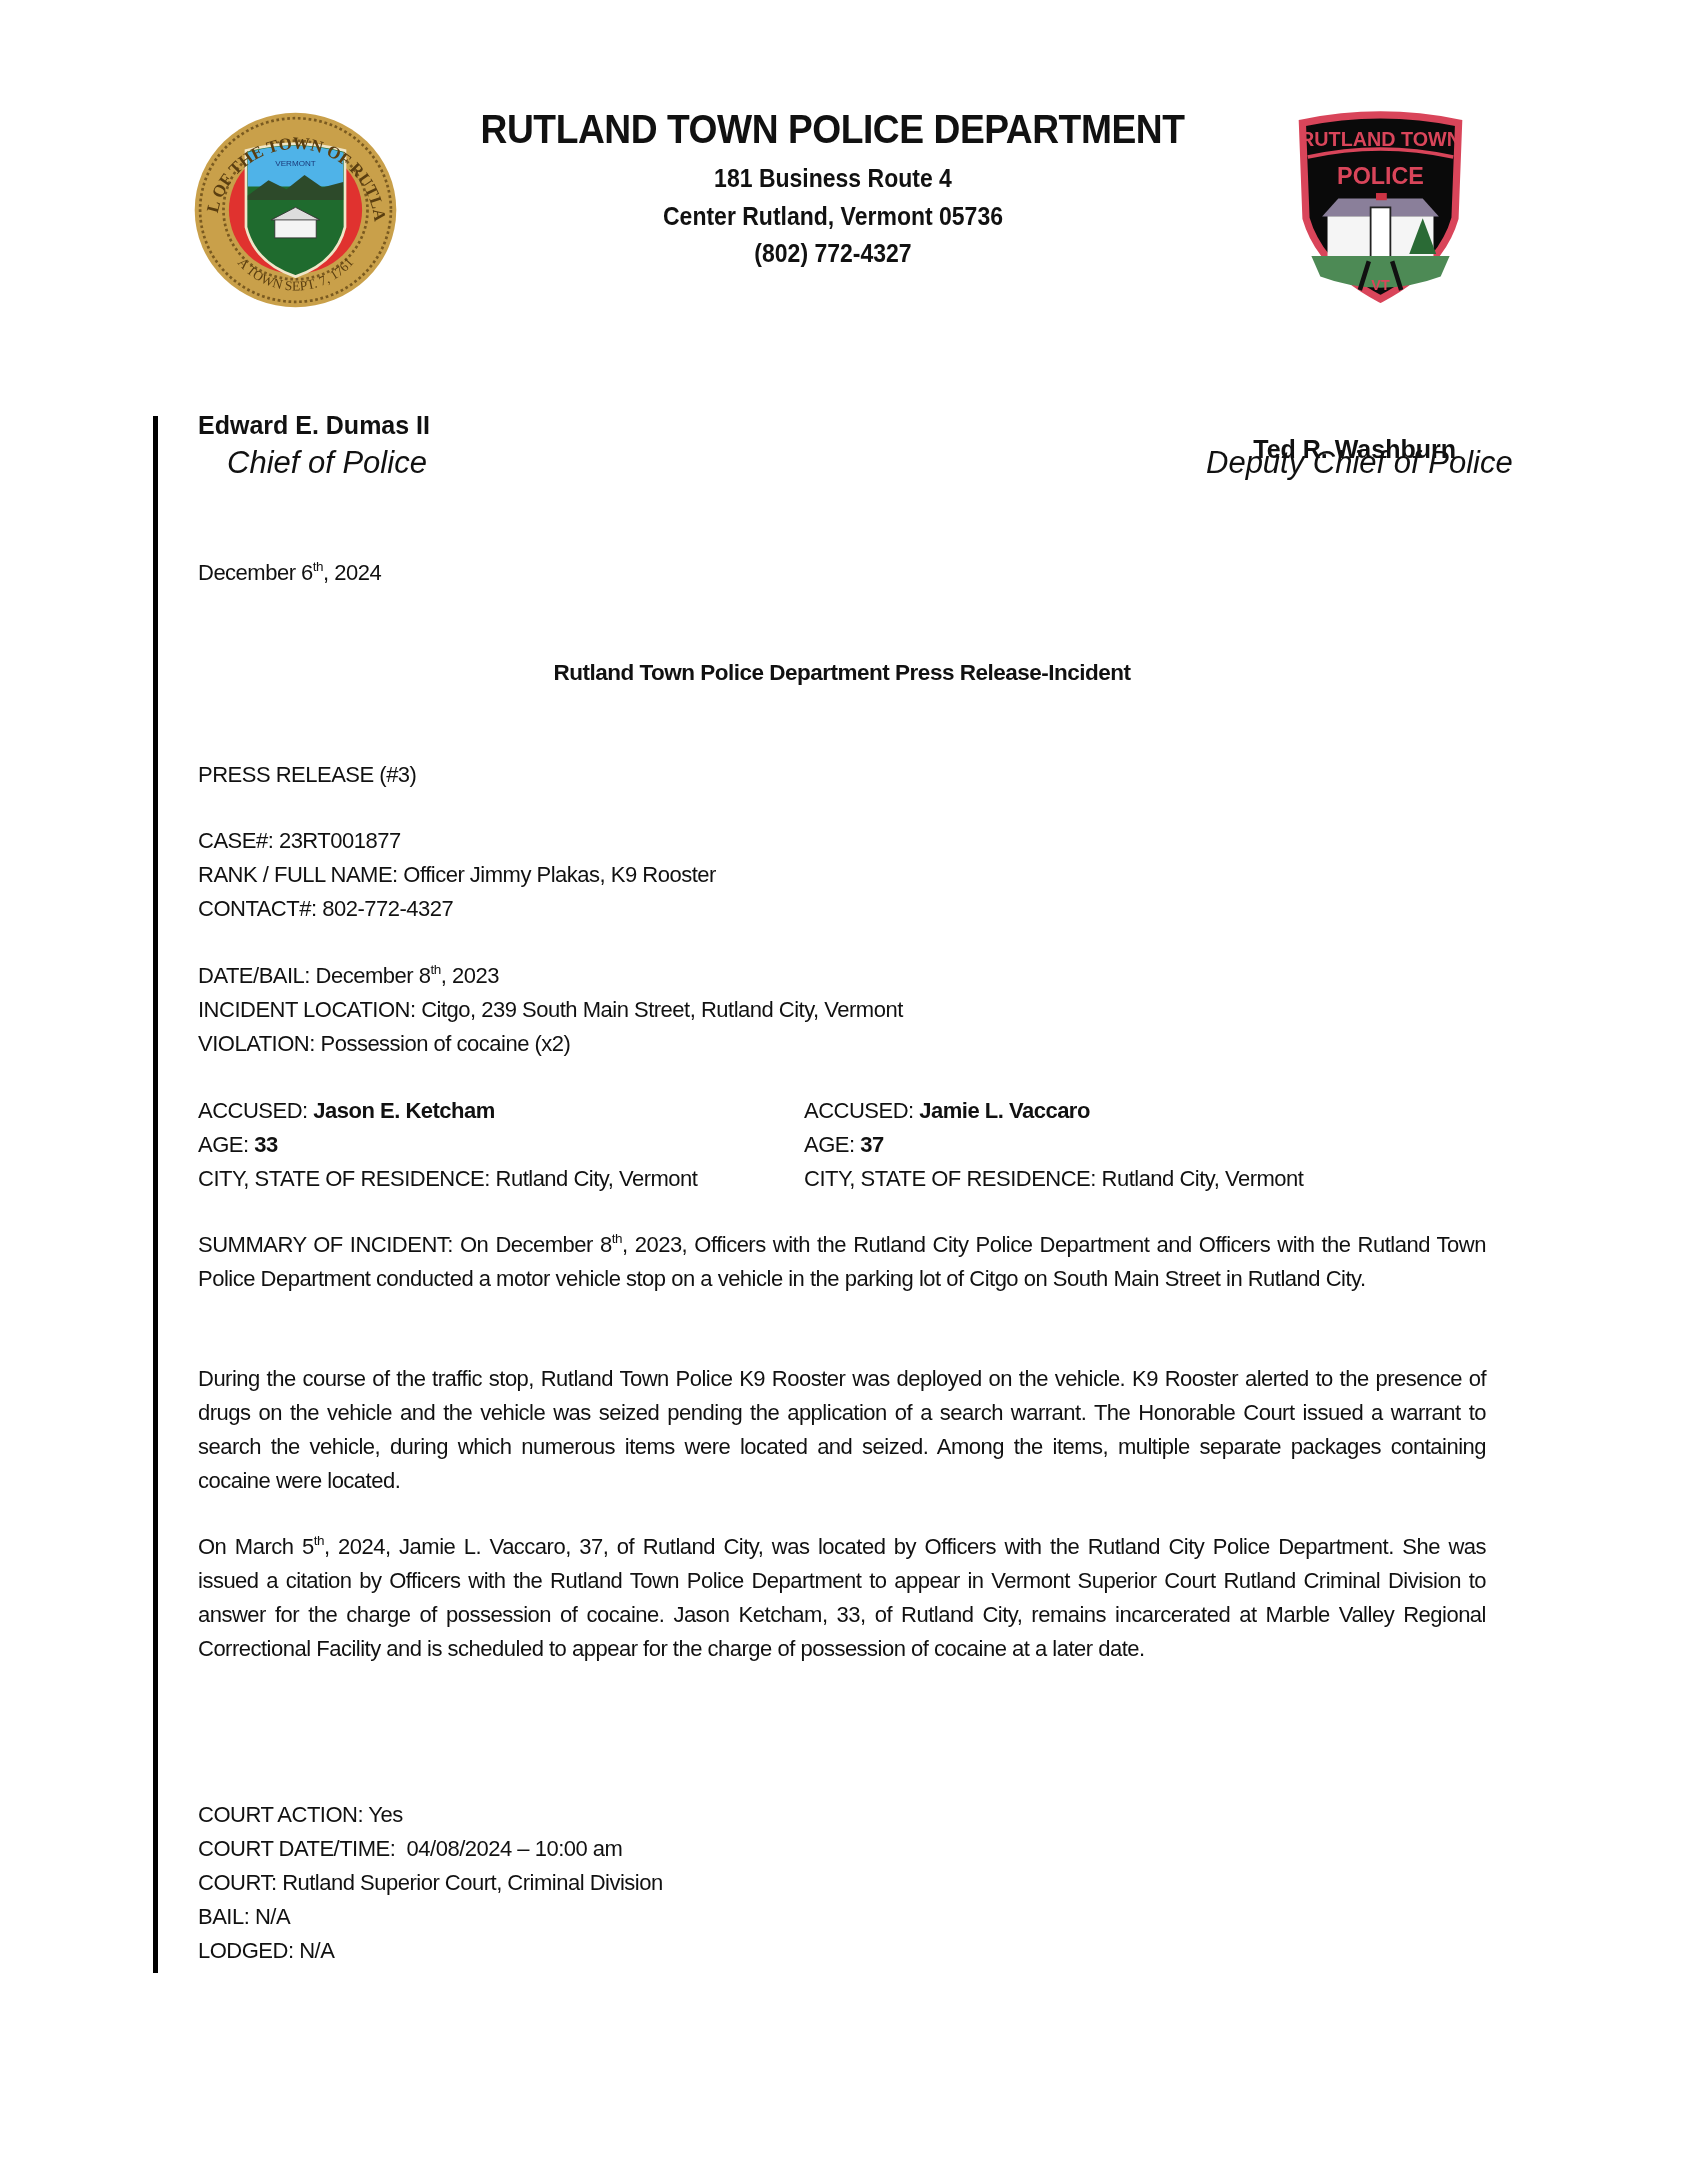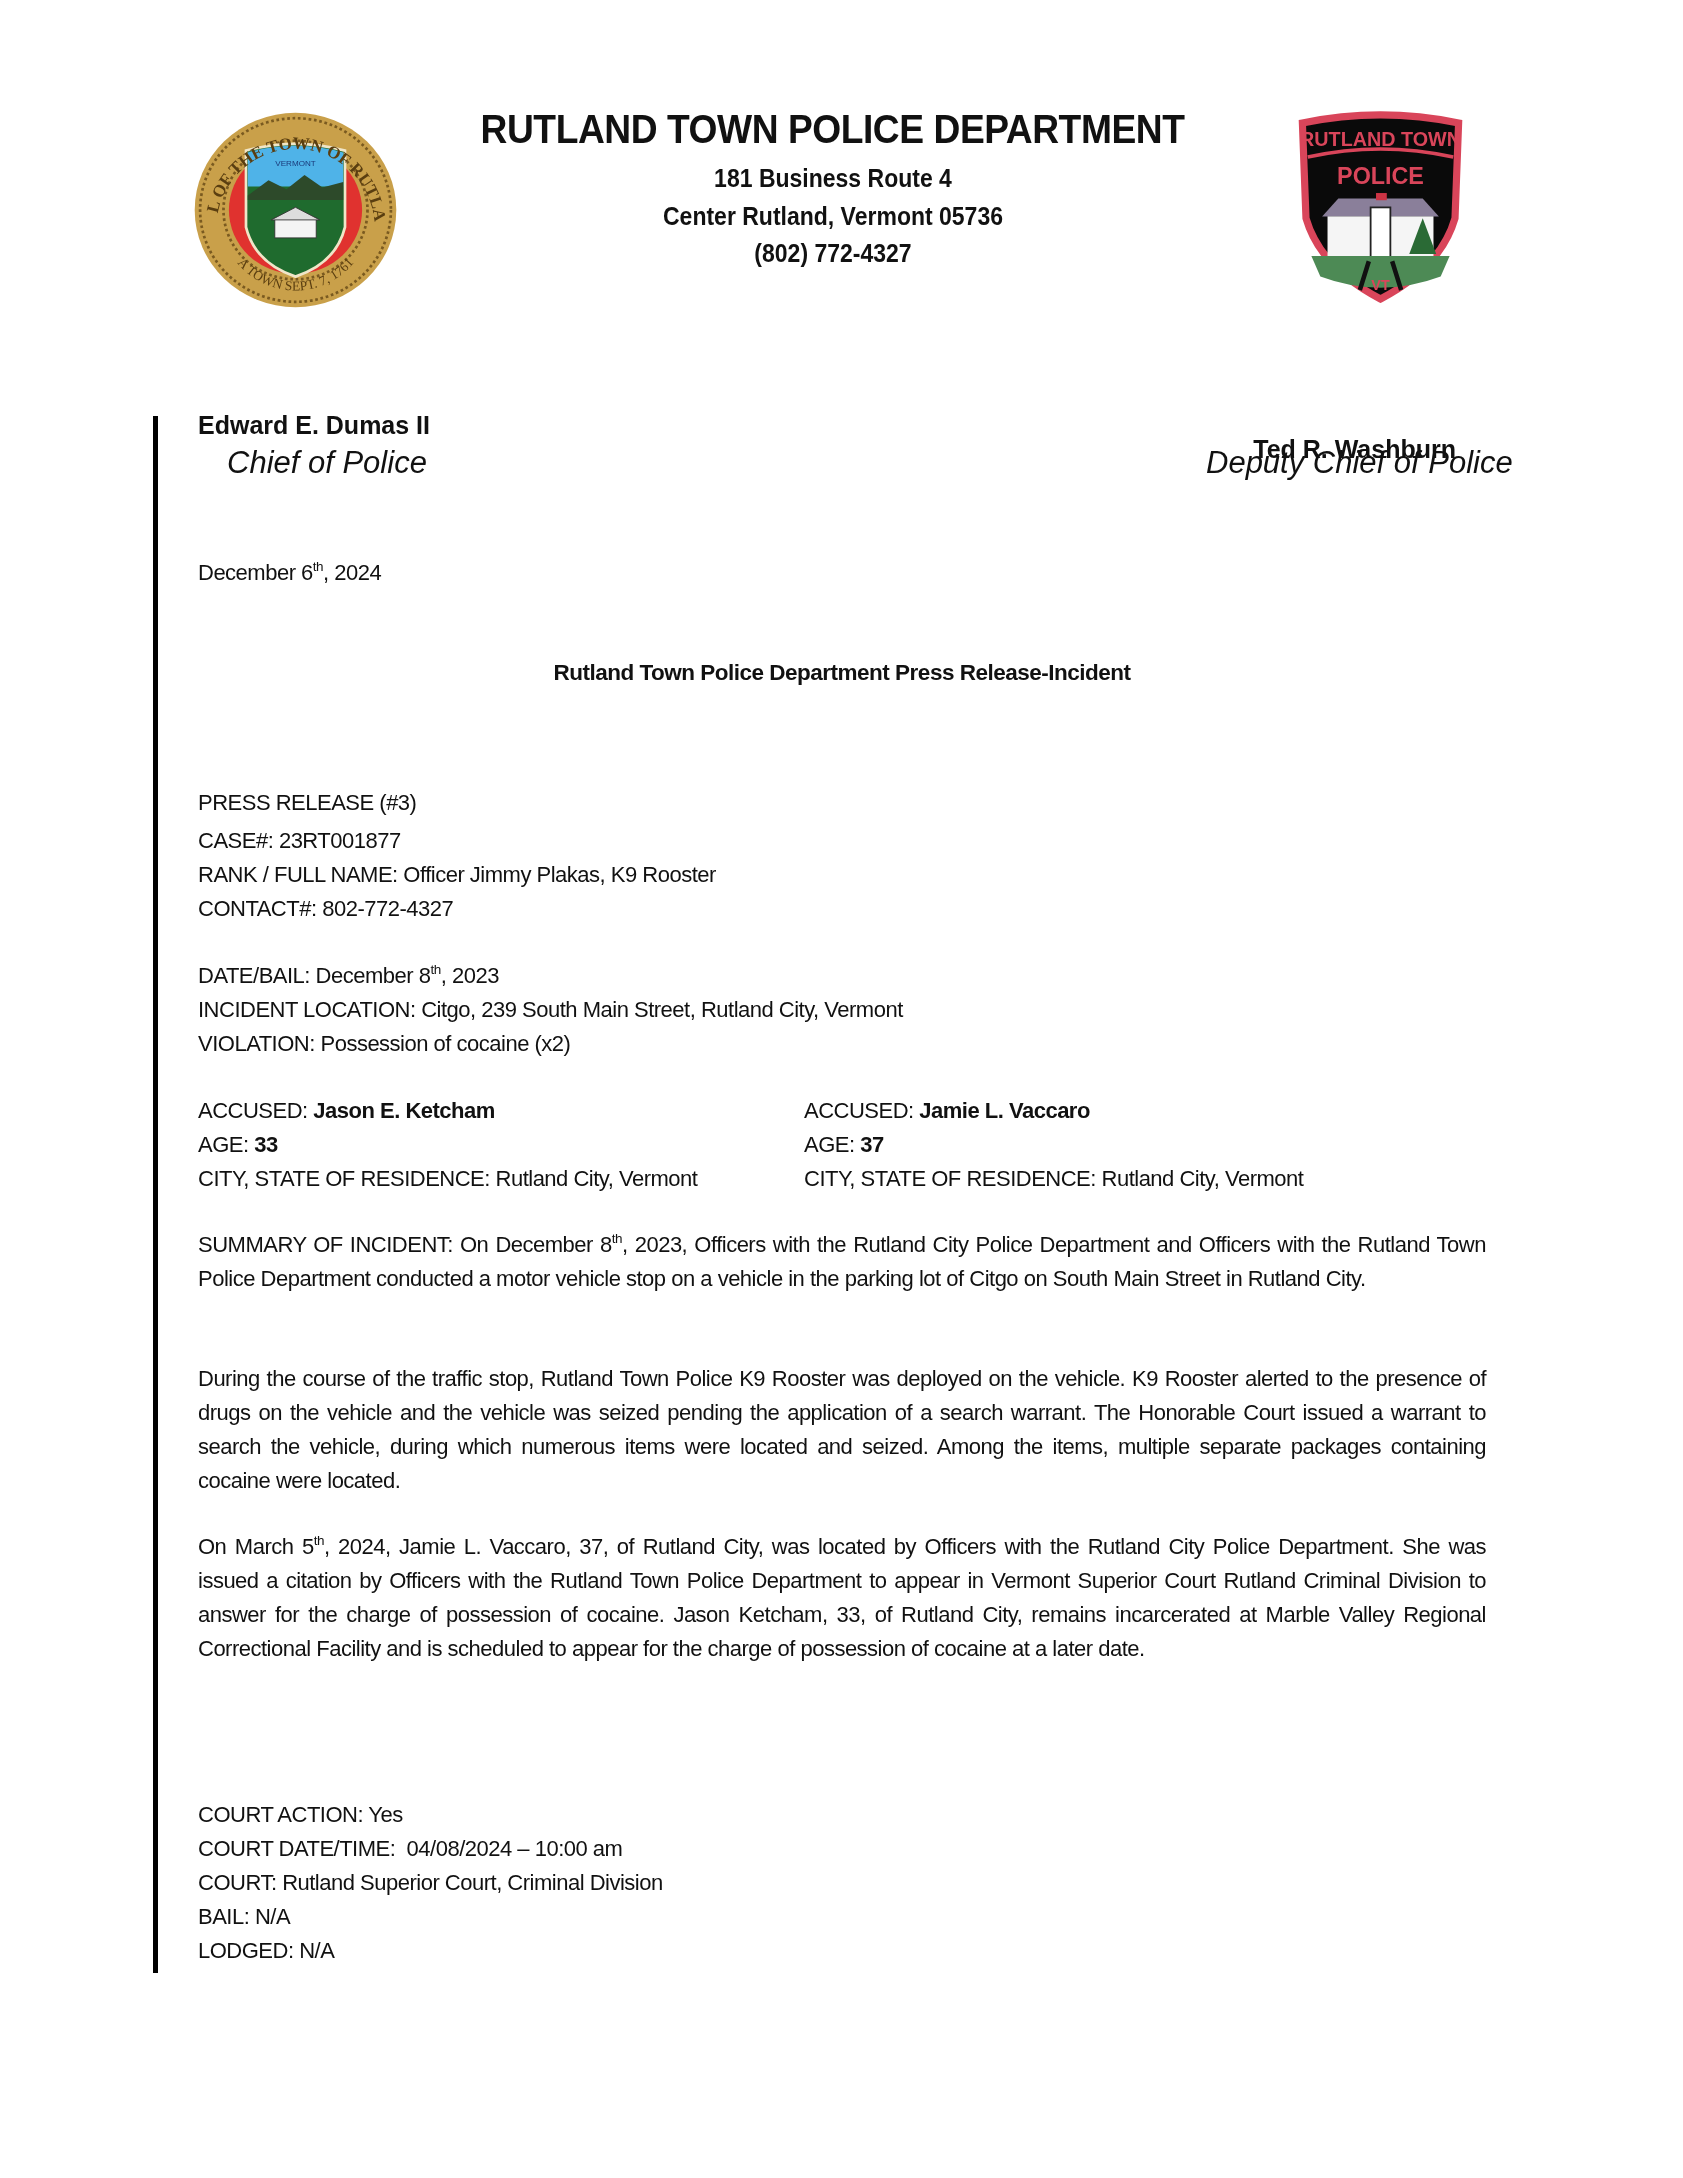--- a/index.html
+++ b/index.html
@@ -73,21 +73,21 @@
 
 <div class="abs name" style="left:198px; top:410px;">Edward E. Dumas II</div>
 <div class="abs role" style="left:227px; top:447px;">Chief of Police</div>
 <div class="abs name" style="left:1249px; top:410px; width:207px; text-align:right;margin-top:24px;">Ted R. Washburn</div>
 <div class="abs role" style="left:1206px; top:447px; width:281px; text-align:right;">Deputy Chief of Police</div>
 
 <div class="abs txt" style="left:198px; top:556px;"><span>December 6</span><sup>th</sup><span>, 2024</span></div>
 
 <div class="abs heading">Rutland Town Police Department Press Release-Incident</div>
 
-<div class="abs txt" style="left:198px; top:786px;">PRESS RELEASE (#3)</div>
+<div class="abs txt" style="left:198px; top:758px;">PRESS RELEASE (#3)</div>
 
 <div class="block txt" style="top:824px;">
   <div><span>CASE#:</span> <span>23RT001877</span></div>
   <div><span>RANK / FULL NAME:</span> <span>Officer Jimmy Plakas, K9 Rooster</span></div>
   <div><span>CONTACT#:</span> <span>802-772-4327</span></div>
 </div>
 
 <div class="block txt" style="top:959px;">
   <div><span>DATE/BAIL:</span> <span>December 8</span><sup>th</sup><span>, 2023</span></div>
   <div><span>INCIDENT LOCATION:</span> <span>Citgo, 239 South Main Street, Rutland City, Vermont</span></div>

